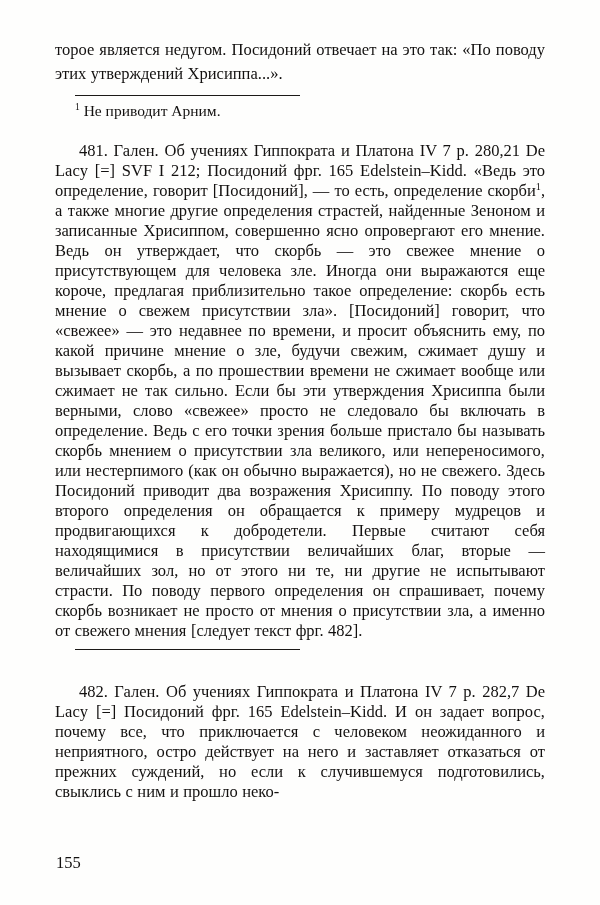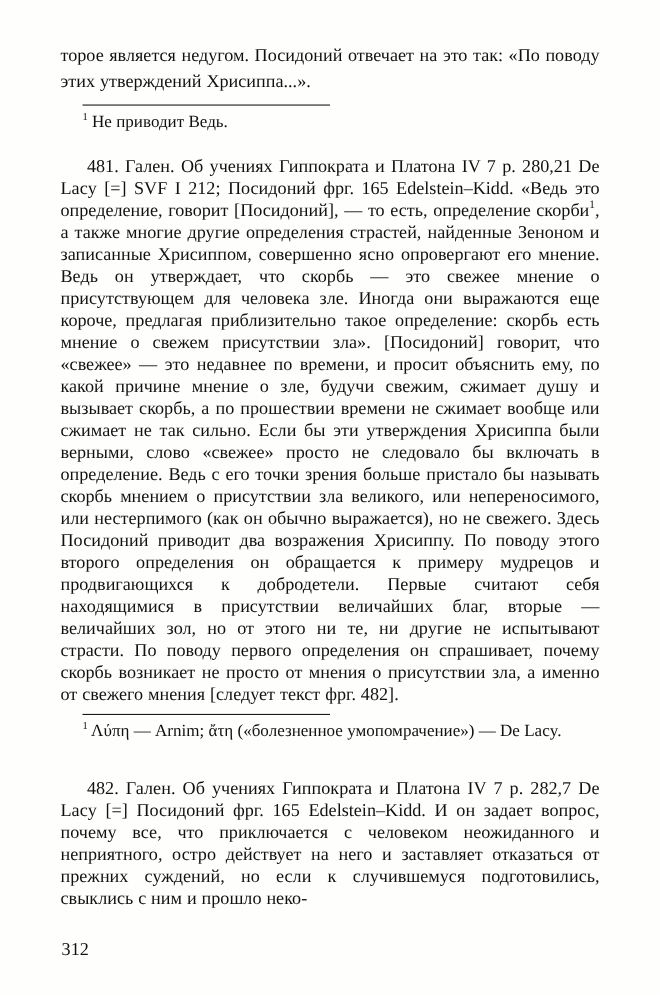--- a/index.html
+++ b/index.html
@@ -68,20 +68,19 @@
     color: #131110;
   }
 </style>
 </head>
 <body>
 
 <div class="page" data-name="book-page">
   <main class="text-column" data-name="text-column" id="blocks">
       <p class="para first" data-name="continuation-paragraph"><span data-name="text-segment">торое является недугом. Посидоний отвечает на это так: «По поводу этих утверждений Хрисиппа...».</span></p>
       <div class="fn-rule" data-name="footnote-rule-1"></div>
-      <p class="footnote" data-name="footnote-1"><sup data-name="footnote-marker">1</sup><span data-name="text-segment"> Не приводит Ведь.</span></p>
+      <p class="footnote" data-name="footnote-1"><sup data-name="footnote-marker">1</sup><span data-name="text-segment"> Не приводит Арним.</span></p>
       <p class="para indent" data-name="fragment-481"><span class="b" data-name="bold-text-segment">481. Гален. Об учениях Гиппократа и Платона IV 7 p. 280,21 De Lacy [=] SVF I 212; Посидоний фрг. 165 Edelstein–Kidd. </span><span data-name="text-segment">«Ведь это определение,  говорит [Посидоний], — то есть, определение скорби</span><sup data-name="footnote-marker">1</sup><span data-name="text-segment">, а также многие другие определения страстей, найденные Зеноном и записанные Хрисиппом, совершенно ясно опровергают его мнение. Ведь он утверждает, что скорбь — это свежее мнение о присутствующем для человека зле. Иногда они выражаются еще короче, предлагая приблизительно такое определение: скорбь есть мнение о свежем присутствии зла». [Посидоний] говорит, что «свежее» — это недавнее по времени, и просит объяснить ему, по какой причине мнение о зле, будучи свежим, сжимает душу и вызывает скорбь, а по прошествии времени не сжимает вообще или сжимает не так сильно. Если бы эти утверждения Хрисиппа были верными, слово «свежее» просто не следовало бы включать в определение. Ведь с его точки зрения больше пристало бы называть скорбь мнением о присутствии зла великого, или непереносимого, или нестерпимого (как он обычно выражается), но не свежего. Здесь Посидоний приводит два возражения Хрисиппу. По поводу этого второго определения он обращается к примеру мудрецов и продвигающихся к добродетели. Первые считают себя находящимися в присутствии величайших благ, вторые — величайших зол, но от этого ни те, ни другие не испытывают страсти. По поводу первого определения он спрашивает, почему скорбь возникает не просто от мнения о присутствии зла, а именно от свежего мнения </span><span class="b" data-name="bold-text-segment">[следует текст фрг. 482]</span><span data-name="text-segment">.</span></p>
       <div class="fn-rule" data-name="footnote-rule-2"></div>
-      <p class="footnote" data-name="footnote-2"><sup data-name="footnote-marker">1</sup><span data-name="text-segment"> Λύπη — Arnim; ἄτη («болезненное умопомрачение») — De Lacy.</span></p>
       <p class="para indent" data-name="fragment-482"><span class="b" data-name="bold-text-segment">482. Гален. Об учениях Гиппократа и Платона IV 7 p. 282,7 De Lacy [=] Посидоний фрг. 165 Edelstein–Kidd. </span><span data-name="text-segment">И он задает вопрос, почему все, что приключается с человеком неожиданного и неприятного, остро действует на него и заставляет отказаться от прежних суждений, но если к случившемуся подготовились, свыклись с ним и прошло неко-</span></p>
     </main>
-  <div class="page-number" data-name="page-number">312</div>
+  <div class="page-number" data-name="page-number">155</div>
 </div>
 
 </body></html>

